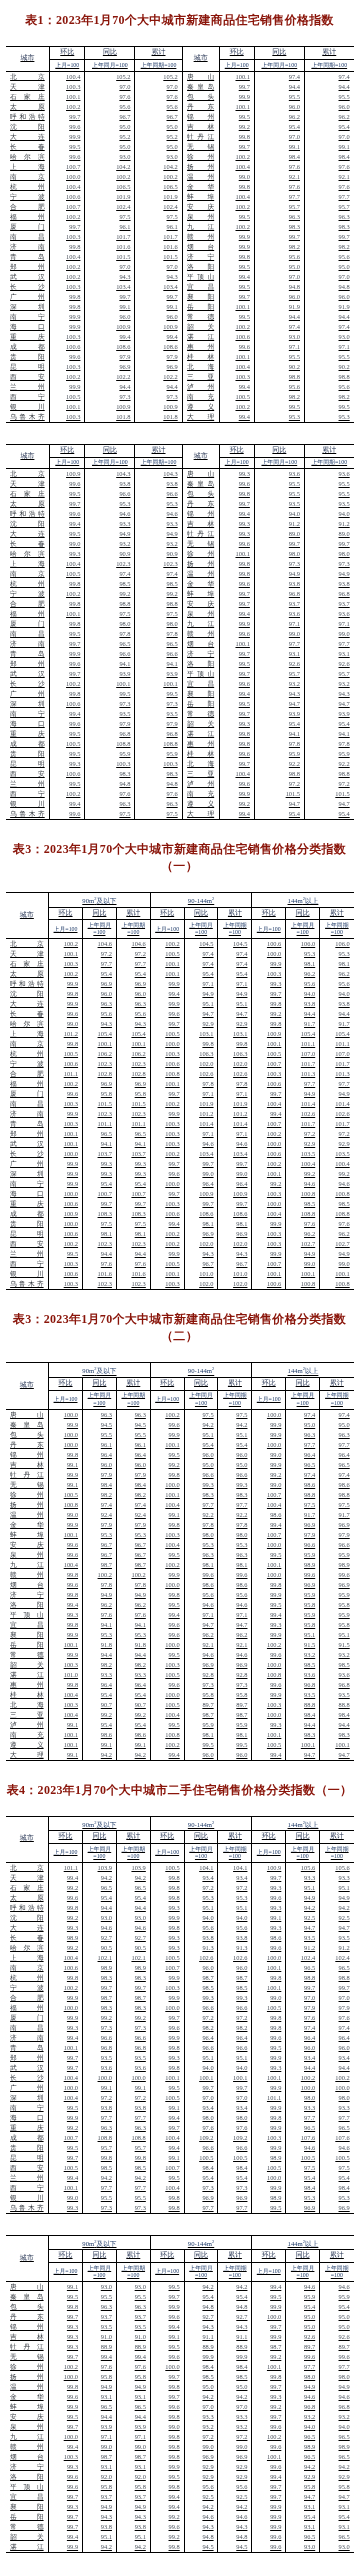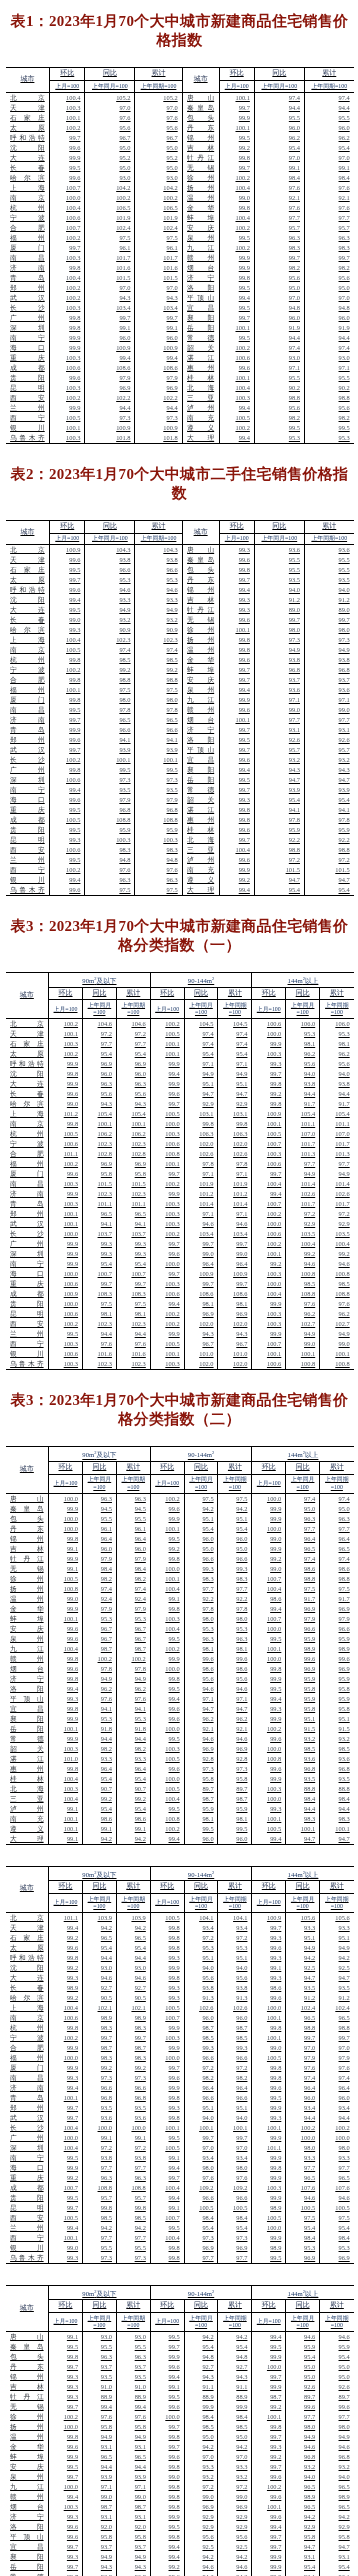--- a/index.html
+++ b/index.html
@@ -1,20 +1,20 @@
 <!DOCTYPE html>
 <html style="font-size:9px"><head>
 <meta charset="utf-8">
 <style>
   html,body{margin:0;padding:0;background:#ffffff;}
   body{width:359px;font-family:"Liberation Serif","DejaVu Serif",serif;}
   .doc{padding:12.3px 5.6px 7.9px 5.6px;}
   section.tsec{margin-bottom:21px;}
   section.tsec:last-child{margin-bottom:0;}
-  h2.title{font-size:15px;font-weight:bold;text-align:center;margin:0 0 17px 0;letter-spacing:0.3px;}
+  h2.title{font-size:12px;font-weight:bold;text-align:center;margin:0 0 17px 0;letter-spacing:0.3px;}
   table.ptable{border-collapse:collapse;width:348px;table-layout:fixed;
     border-top:1.4px solid #000;border-bottom:1.4px solid #000;text-decoration:underline;}
   th,td{padding:0;font-weight:normal;overflow:hidden;}
   th{font-size:7px;line-height:11.8px;text-align:center;}
   th.grp{font-size:6.7px;line-height:11.2px;}
   th.sub{font-size:5.9px;line-height:7.3px;padding:1.7px 0.6px;}
   th sup{font-size:4.5px;}
   .bl{border-left:0.6px solid #000;}
   .hb1{border-bottom:0.6px solid #000;margin-top:32px;}
   .hb2{border-bottom:1.1px solid #000;}
@@ -549,21 +549,20 @@
                 <span class="city">大理</span>
               </td>
               <td class="val bl">99.4</td>
               <td class="val bl">95.3</td>
               <td class="val bl">95.3</td>
             </tr>
           </tbody>
         </table>
       </section>
       <section class="tsec">
-        <h2 class="title">表2：2023年1月70个大中城市二手住宅销售价格指数</h2>
         <table class="ptable">
           <colgroup>
             <col style="width: 44px;">
             <col style="width: 35px;">
             <col style="width: 50px;">
             <col style="width: 47px;">
             <col style="width: 37px;">
             <col style="width: 35px;">
             <col style="width: 50px;">
             <col style="width: 49px;">
@@ -2136,20 +2135,21 @@
               <td class="val bl">96.0</td>
               <td class="val bl">96.0</td>
               <td class="val bl">99.4</td>
               <td class="val bl">94.7</td>
               <td class="val bl">94.7</td>
             </tr>
           </tbody>
         </table>
       </section>
       <section class="tsec">
+        <h2 class="title">表4：2023年1月70个大中城市二手住宅销售价格分类指数（一）</h2>
         <table class="ptable">
           <colgroup>
             <col style="width: 43px;">
           </colgroup>
           <thead>
             <tr>
               <th class="hb2" rowspan="3">城市</th>
               <th class="bl grp hb1" colspan="3">90m<sup>2</sup>及以下</th>
               <th class="bl grp hb1" colspan="3">90-144m<sup>2</sup></th>
               <th class="bl grp hb1" colspan="3">144m<sup>2</sup>以上</th>

